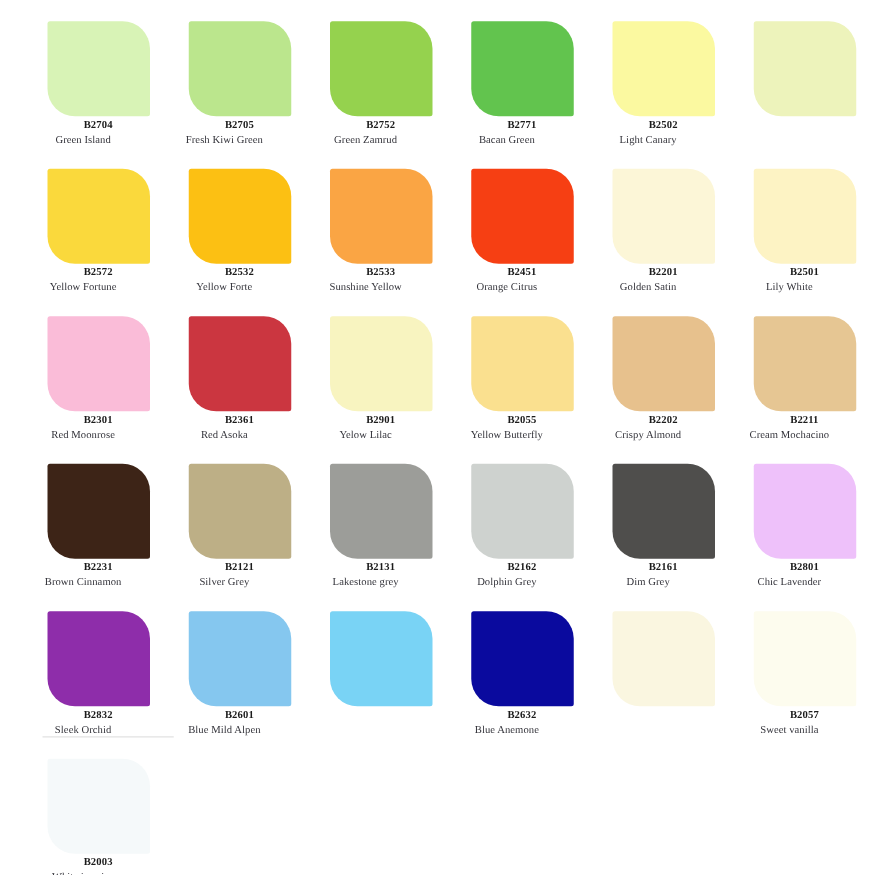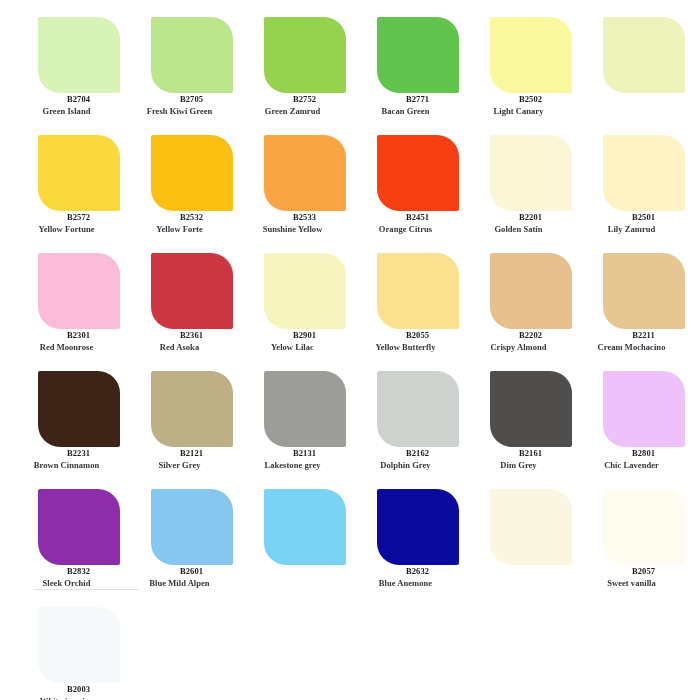--- a/index.html
+++ b/index.html
@@ -68,21 +68,21 @@
     font-weight: bold;
     color: #1b1b1b;
     line-height: 11px;
     letter-spacing: 0.1px;
     padding-left: 30px;
   }
 
   .swatch-name {
     display: block;
     font-size: 8.5px;
-    font-weight: bold;
+    font-weight: normal;
     color: #33333a;
     line-height: 12px;
     letter-spacing: 0.05px;
     padding-left: 6px;
   }
 
   .sheet-divider {
     position: absolute;
     left: 34px;
     top: 589px;
@@ -166,21 +166,21 @@
         <div class="swatch-chip" style="background: rgb(252, 246, 215);"></div>
         <div class="swatch-meta">
           <span class="swatch-code">B2201</span>
           <span class="swatch-name">Golden Satin</span>
         </div>
       </div>
       <div class="swatch-cell">
         <div class="swatch-chip" style="background: rgb(253, 243, 196);"></div>
         <div class="swatch-meta">
           <span class="swatch-code">B2501</span>
-          <span class="swatch-name">Lily Zamrud</span>
+          <span class="swatch-name">Lily White</span>
         </div>
       </div>
       <div class="swatch-cell">
         <div class="swatch-chip" style="background: rgb(250, 188, 216);"></div>
         <div class="swatch-meta">
           <span class="swatch-code">B2301</span>
           <span class="swatch-name">Red Moonrose</span>
         </div>
       </div>
       <div class="swatch-cell">

